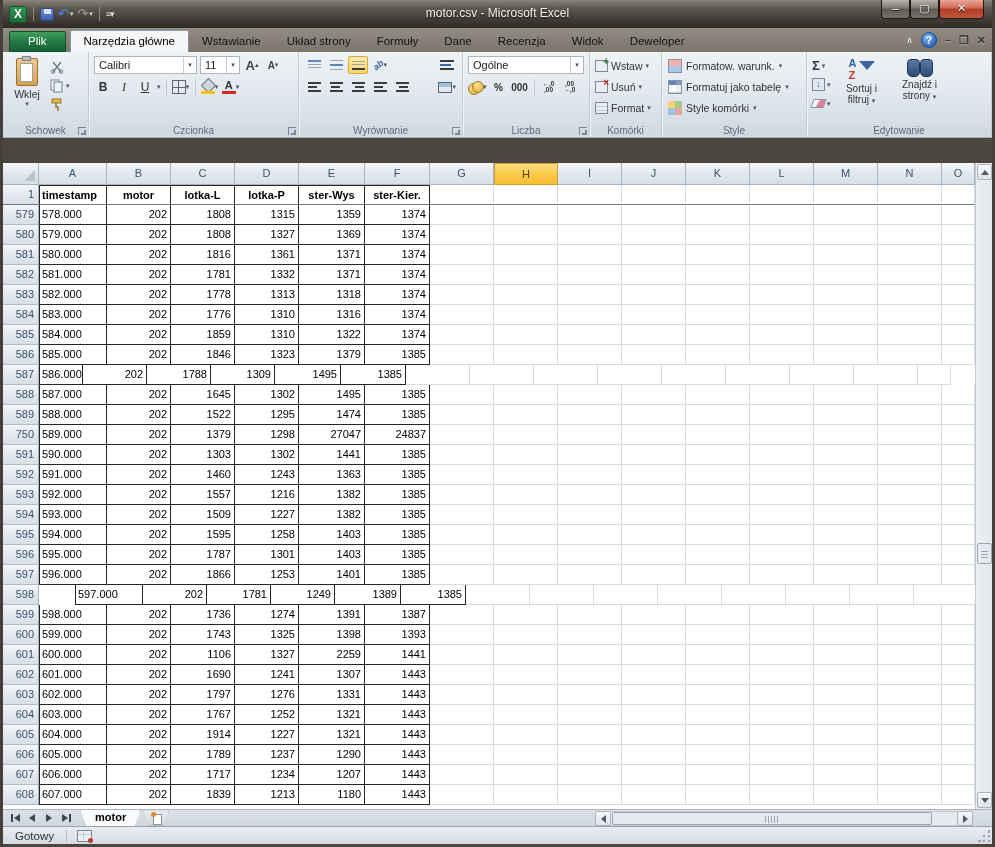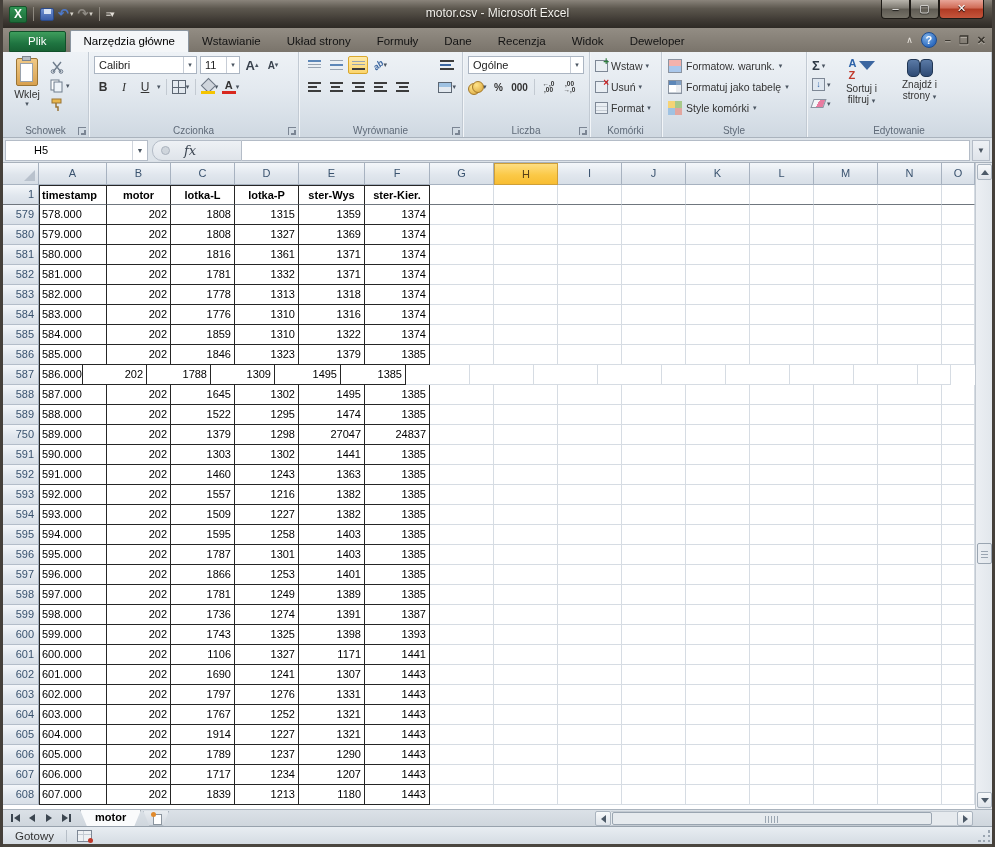--- a/index.html
+++ b/index.html
@@ -521,32 +521,20 @@
         <span class="lbl2"><span>Sortuj i</span><br><span>filtruj</span> <span class="dd">▾</span></span>
       </div>
       <div class="bigbtn">
         <span class="bino"></span>
         <span class="lbl2"><span>Znajdź i</span><br><span>strony</span> <span class="dd">▾</span></span>
       </div>
       <div class="glabel"><span>Edytowanie</span></div>
     </div>
   </div>
 
-  <div class="fbar">
-    <div class="namebox">
-      <span class="nval">H5</span>
-      <span class="cdd">▼</span>
-    </div>
-    <div class="fx-zone">
-      <span class="fx-circ"></span>
-      <span class="fx">fx</span>
-    </div>
-    <div class="finput"></div>
-    <div class="fexp">▼</div>
-  </div>
 
   <div class="gridarea">
     <div class="chrow">
       <div class="corner"></div>
       <div id="col-headers" style="display:flex">
           <div class="ch" style="width: 68px;">A</div>
           <div class="ch" style="width: 64px;">B</div>
           <div class="ch" style="width: 64px;">C</div>
           <div class="ch" style="width: 64px;">D</div>
           <div class="ch" style="width: 66px;">E</div>
@@ -918,21 +906,21 @@
           <div class="cell" style="width: 64px;"></div>
           <div class="cell" style="width: 64px;"></div>
           <div class="cell" style="width: 64px;"></div>
           <div class="cell" style="width: 64px;"></div>
           <div class="cell" style="width: 64px;"></div>
           <div class="cell" style="width: 64px;"></div>
           <div class="cell" style="width: 33px;"></div>
         </div>
         <div class="row">
           <div class="rh">598</div>
-          <div class="cell tbl cfirst ta-l" style="width: 68px;">597.000</div>
+          <div class="cell tbl cfirst ta-l" style="width: 68px; margin-left: 36px;">597.000</div>
           <div class="cell tbl ta-r" style="width: 64px;">202</div>
           <div class="cell tbl ta-r" style="width: 64px;">1781</div>
           <div class="cell tbl ta-r" style="width: 64px;">1249</div>
           <div class="cell tbl ta-r" style="width: 66px;">1389</div>
           <div class="cell tbl ta-r" style="width: 65px;">1385</div>
           <div class="cell" style="width: 64px;"></div>
           <div class="cell" style="width: 64px;"></div>
           <div class="cell" style="width: 64px;"></div>
           <div class="cell" style="width: 64px;"></div>
           <div class="cell" style="width: 64px;"></div>
@@ -976,21 +964,21 @@
           <div class="cell" style="width: 64px;"></div>
           <div class="cell" style="width: 64px;"></div>
           <div class="cell" style="width: 33px;"></div>
         </div>
         <div class="row">
           <div class="rh">601</div>
           <div class="cell tbl cfirst ta-l" style="width: 68px;">600.000</div>
           <div class="cell tbl ta-r" style="width: 64px;">202</div>
           <div class="cell tbl ta-r" style="width: 64px;">1106</div>
           <div class="cell tbl ta-r" style="width: 64px;">1327</div>
-          <div class="cell tbl ta-r" style="width: 66px;">1171</div>
+          <div class="cell tbl ta-r" style="width: 66px;">2259</div>
           <div class="cell tbl ta-r" style="width: 65px;">1441</div>
           <div class="cell" style="width: 64px;"></div>
           <div class="cell" style="width: 64px;"></div>
           <div class="cell" style="width: 64px;"></div>
           <div class="cell" style="width: 64px;"></div>
           <div class="cell" style="width: 64px;"></div>
           <div class="cell" style="width: 64px;"></div>
           <div class="cell" style="width: 64px;"></div>
           <div class="cell" style="width: 64px;"></div>
           <div class="cell" style="width: 33px;"></div>

